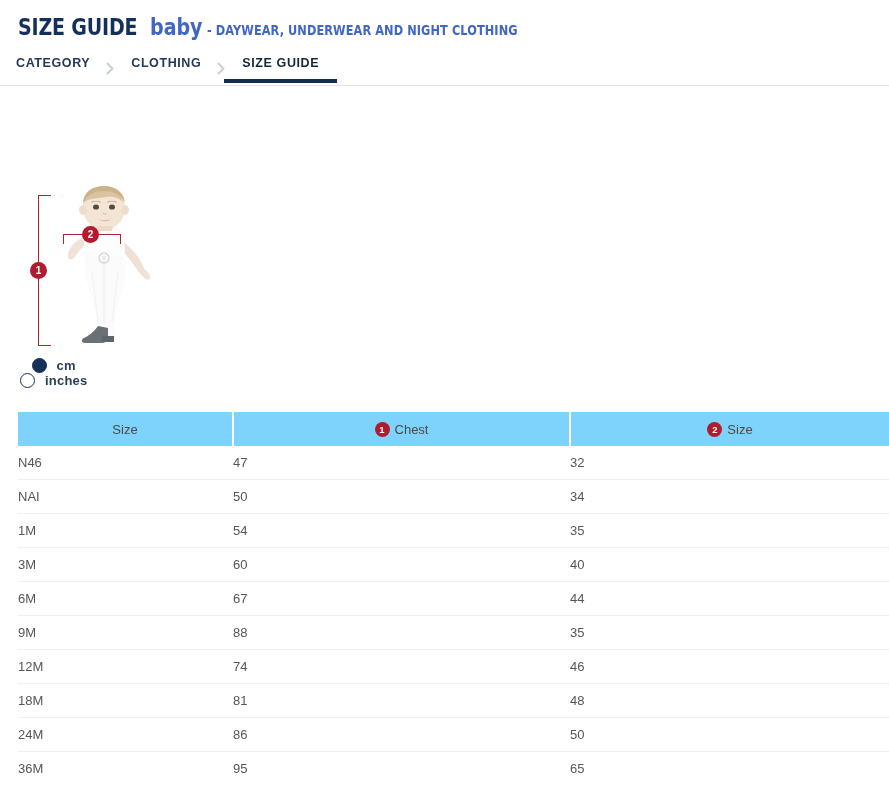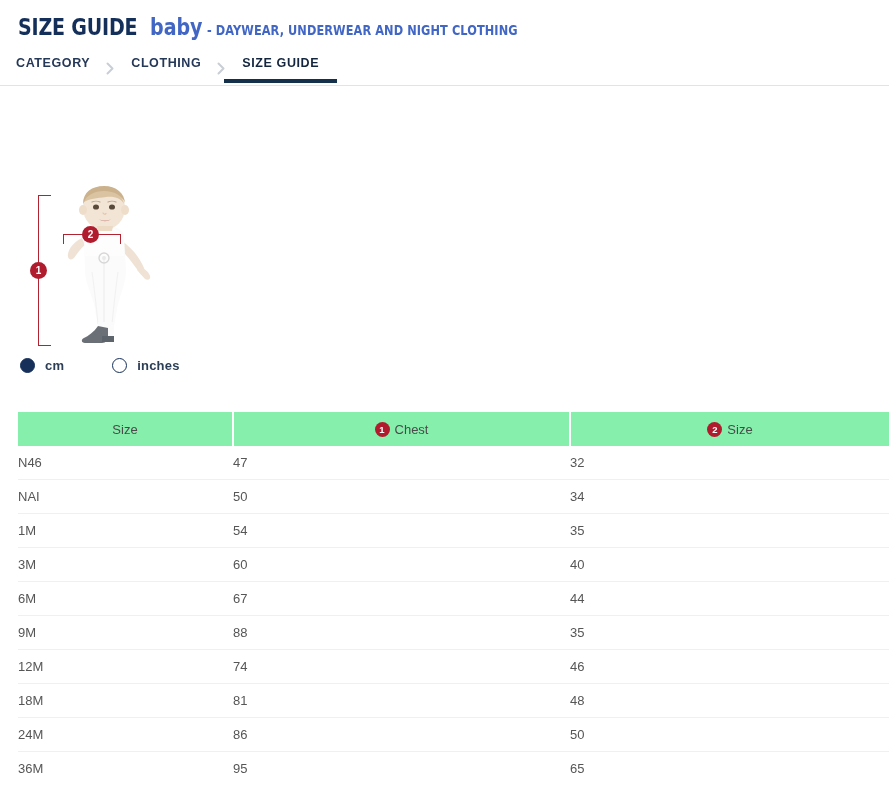--- a/index.html
+++ b/index.html
@@ -161,20 +161,21 @@
   }
 
   
   .units {
     position: absolute;
     left: 20px;
     top: 358px;
     display: flex;
     align-items: center;
     gap: 0;
+    flex-direction: column;
   }
   .unit-opt {
     display: flex;
     align-items: center;
     gap: 10px;
     margin-right: 48px;
   }
   .radio {
     width: 15px;
     height: 15px;
@@ -197,21 +198,21 @@
   
   .size-table {
     position: absolute;
     left: 18px;
     top: 412px;
     width: 871px;
     border-collapse: collapse;
     table-layout: fixed;
   }
   .size-table th {
-    background: #86efac;
+    background: #7dd3fc;
     height: 34px;
     font-size: 13px;
     font-weight: normal;
     color: #4a4a4a;
     text-align: center;
     border-right: 2px solid #ffffff;
     padding: 0;
     vertical-align: middle;
   }
   .size-table th:last-child { border-right: none; }

